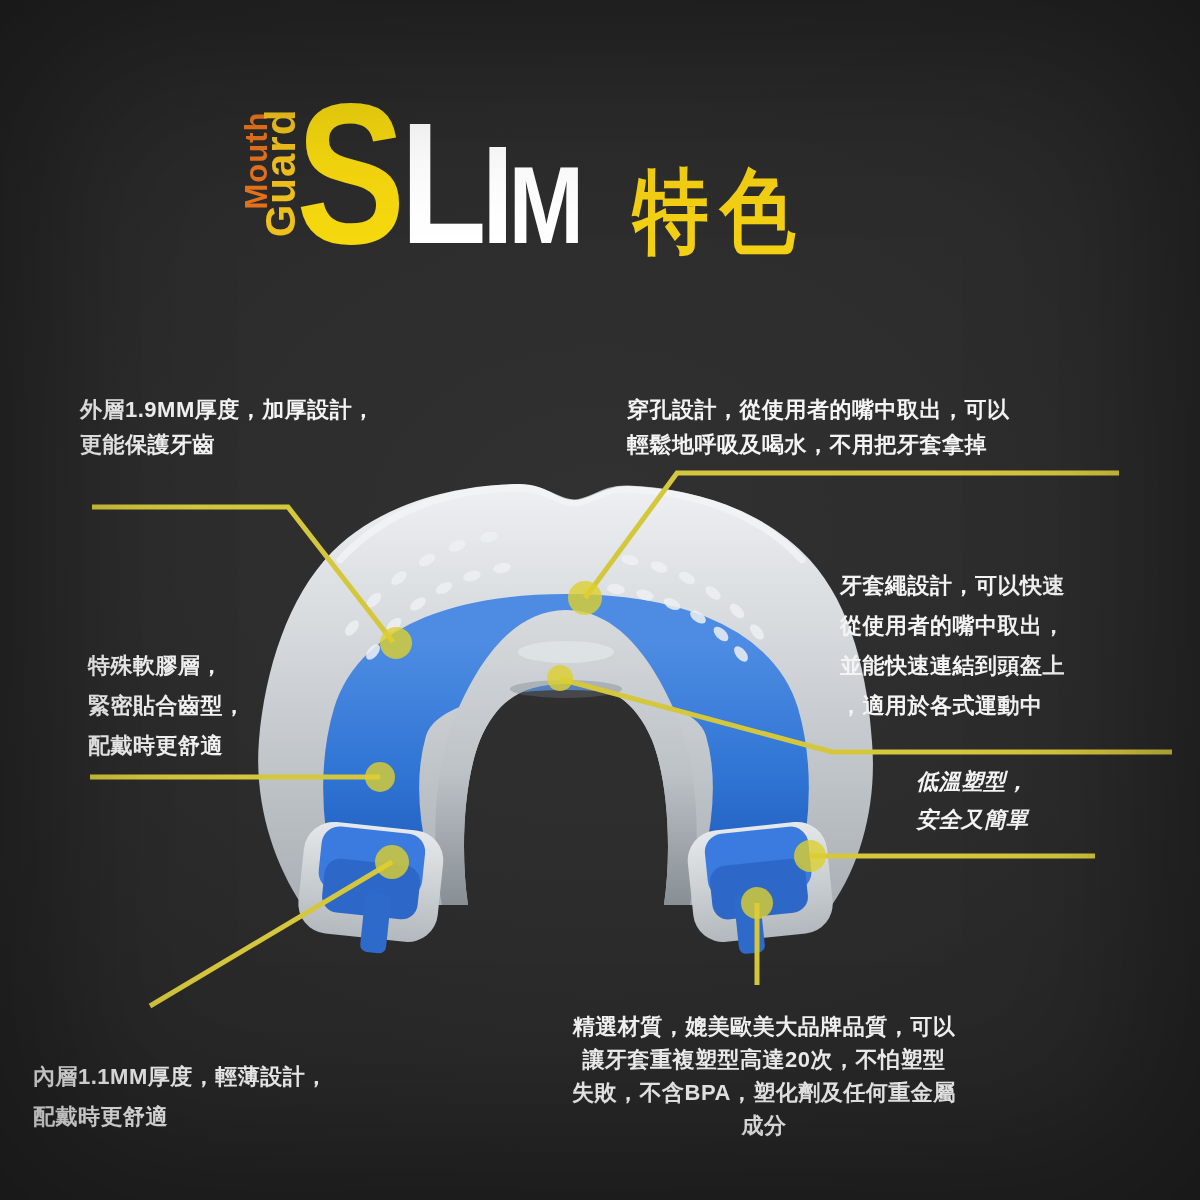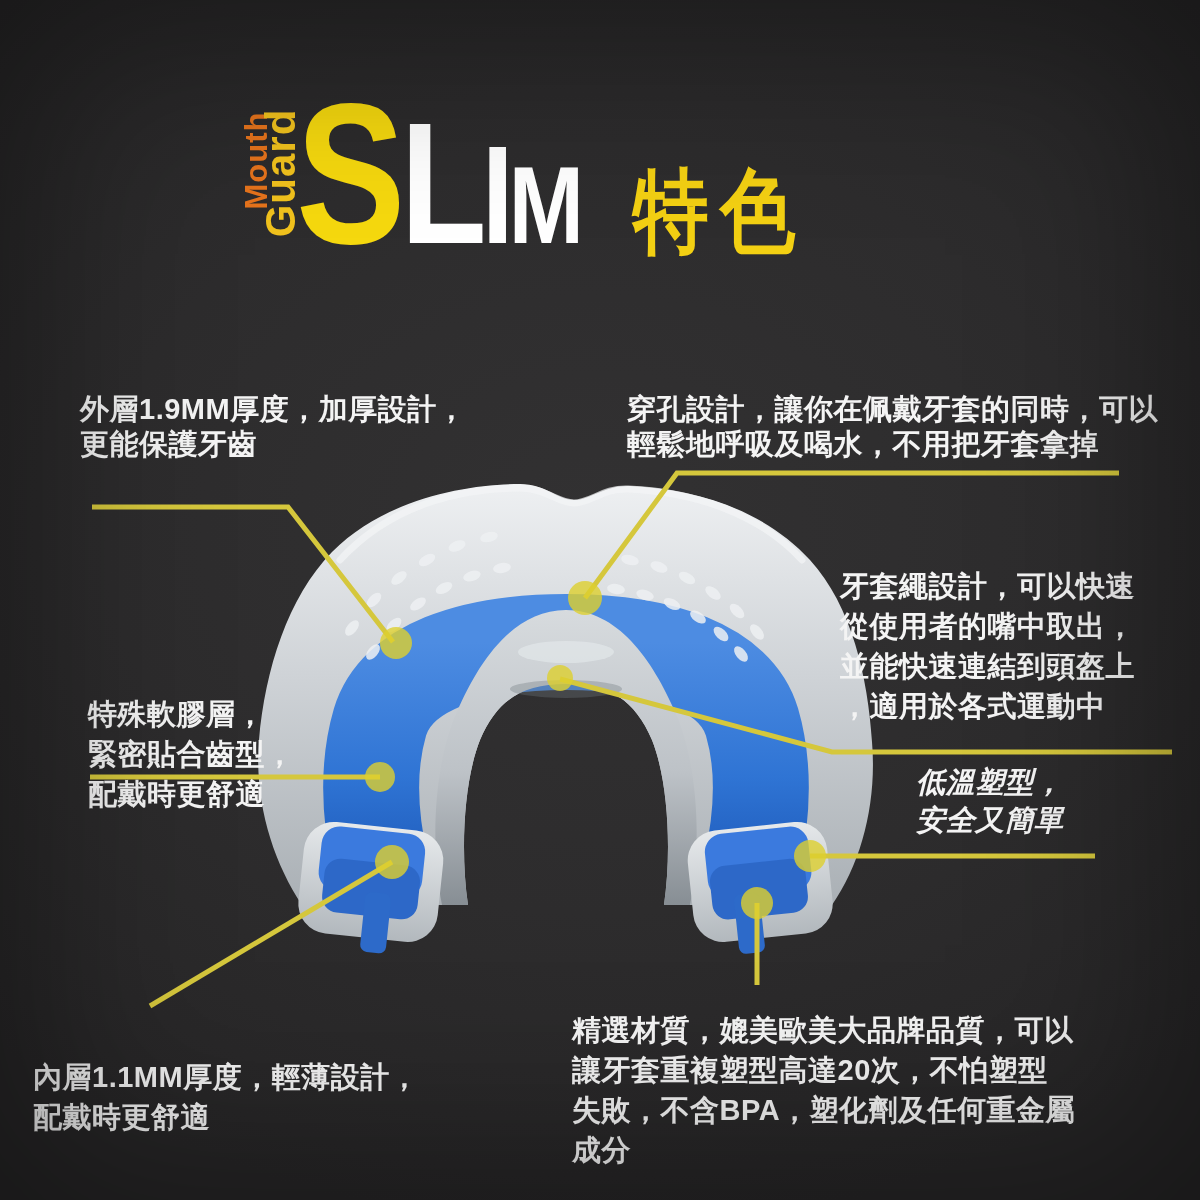--- a/index.html
+++ b/index.html
@@ -17,28 +17,28 @@
   .brand-mouth{left:206px;top:145px;width:100px;font-size:31px;color:#e5731c;}
   .brand-guard{left:211px;top:152px;width:140px;font-size:42px;color:#f0c11d;}
   .slim{position:absolute;left:296px;top:74px;display:flex;align-items:baseline;line-height:1;font-weight:bold;transform:scaleX(.82);transform-origin:left bottom;white-space:nowrap;}
   .slim .ltr{letter-spacing:-6px;}
   .l-s{font-size:200px;color:#f5d80e;}
   .l-l{font-size:172px;color:#fff;}
   .l-i{font-size:140px;color:#fff;}
   .l-m{font-size:110px;color:#fff;}
   .suffix{font-size:92px;color:#f3d013;margin-left:66px;letter-spacing:14px;}
   
-  .ann{position:absolute;color:#f4f4f4;font-weight:bold;font-size:29px;line-height:35px;white-space:pre-line;letter-spacing:.5px;}
+  .ann{position:absolute;color:#f4f4f4;font-weight:bold;font-size:22px;line-height:35px;white-space:pre-line;letter-spacing:.5px;}
   .ann1{left:80px;top:392px;}
   .ann2{left:627px;top:392px;}
   .ann3{left:840px;top:566px;line-height:40px;font-family:Liberation Serif, serif;}
   .ann4{left:916px;top:763px;line-height:38px;font-style:italic;}
-  .ann5{left:88px;top:646px;line-height:40px;margin-top:48px;}
+  .ann5{left:88px;top:646px;line-height:40px;}
   .ann6{left:33px;top:1015px;line-height:40px;margin-top:42px;}
-  .ann7{left:572px;top:1010px;line-height:40px;}
+  .ann7{left:572px;top:1010px;line-height:33px;text-align:center;}
   
   svg{position:absolute;left:0;top:0;}
   .leader{stroke:#d5c73c;stroke-width:5;fill:none;stroke-linejoin:miter;}
   .marker{fill:#ddd02e;opacity:.8;}
   .hole{fill:#edf0f2;opacity:.85;}
 </style>
 </head>
 <body>
 
 <div id="canvas">
@@ -175,21 +175,21 @@
       <circle class="marker" cx="560" cy="678" r="13"></circle>
       <circle class="marker" cx="810" cy="856" r="16"></circle>
       <circle class="marker" cx="380" cy="777" r="15"></circle>
       <circle class="marker" cx="392" cy="862" r="17"></circle>
       <circle class="marker" cx="757" cy="903" r="16"></circle>
     </g>
   </svg>
 
   <div class="ann ann1">外層1.9MM厚度，加厚設計，
 更能保護牙齒</div>
-  <div class="ann ann2">穿孔設計，讓你在佩戴牙套的同時，可以
+  <div class="ann ann2">穿孔設計，從使用者的嘴中取出，可以
 輕鬆地呼吸及喝水，不用把牙套拿掉</div>
   <div class="ann ann3">牙套繩設計，可以快速
 從使用者的嘴中取出，
 並能快速連結到頭盔上
 ，適用於各式運動中</div>
   <div class="ann ann4">低溫塑型，
 安全又簡單</div>
   <div class="ann ann5">特殊軟膠層，
 緊密貼合齒型，
 配戴時更舒適</div>

